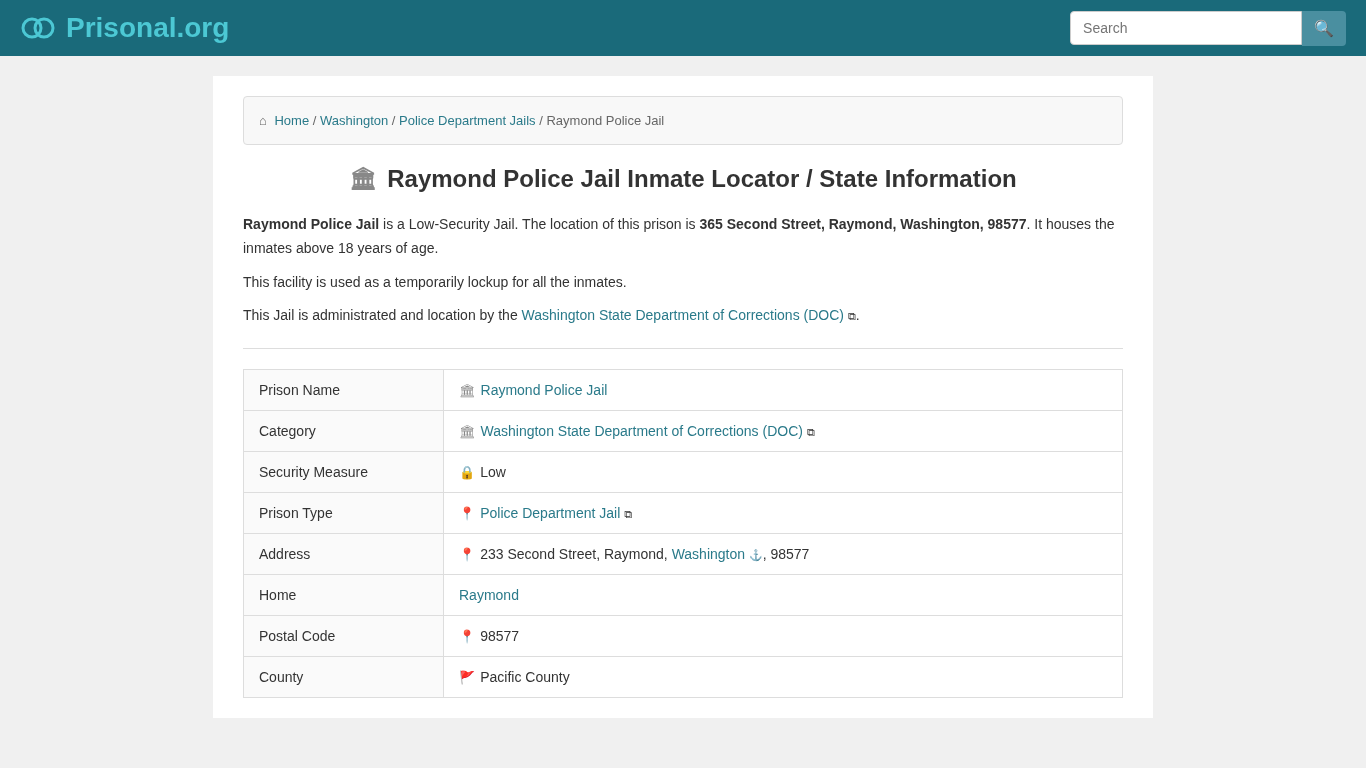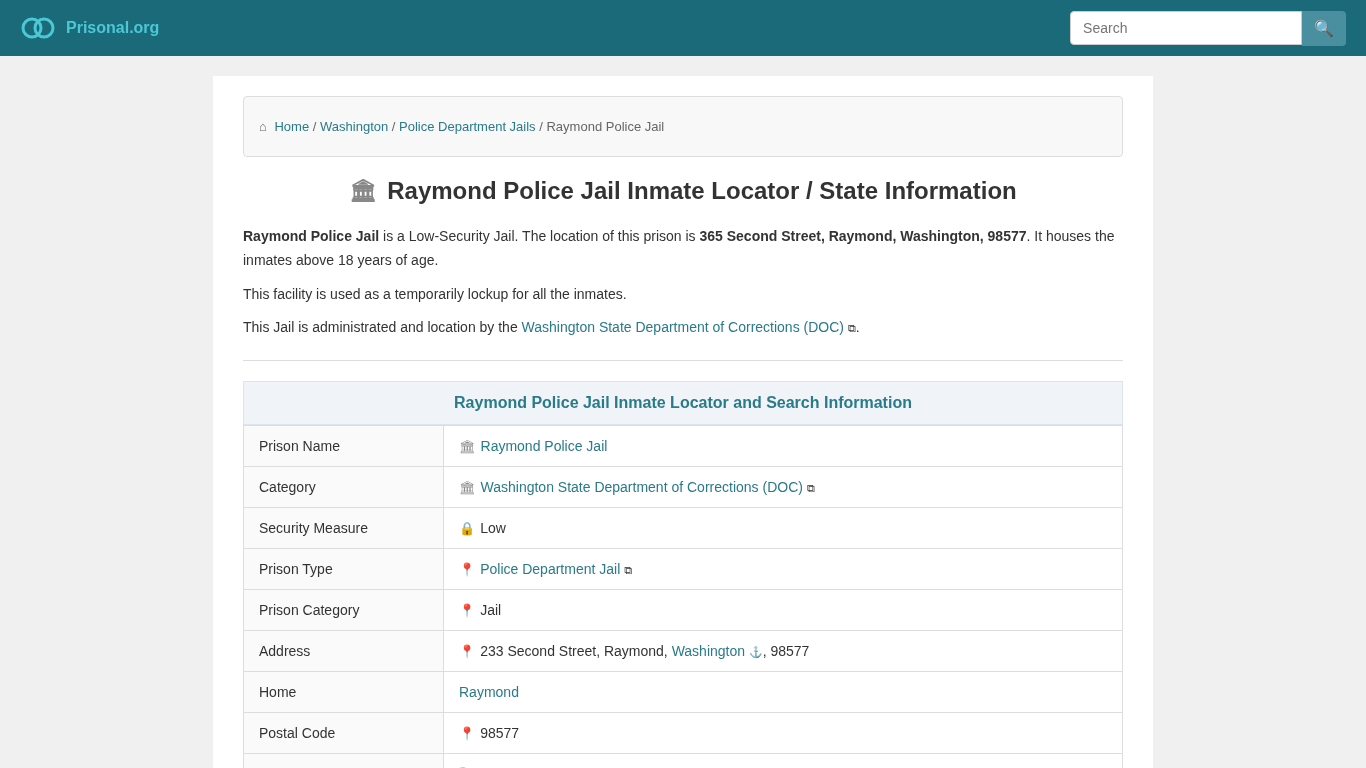--- a/index.html
+++ b/index.html
@@ -16,21 +16,21 @@
     .logo-area {
       display: flex;
       align-items: center;
       gap: 10px;
     }
     .logo-icon {
       width: 36px;
       height: 36px;
     }
     .logo-text {
-      font-size: 16px;
+      font-size: 28px;
       font-weight: bold;
       color: #fff;
     }
     .logo-text span {
       color: #4cc8d4;
     }
     .search-area {
       display: flex;
       align-items: center;
       gap: 0;
@@ -59,21 +59,21 @@
       margin: 20px auto;
       background: #fff;
       padding: 20px 30px;
     }
 
     
     .breadcrumb {
       background: #f8f8f8;
       border: 1px solid #ddd;
       border-radius: 4px;
-      padding: 22px 15px;
+      padding: 16px 15px;
       margin-bottom: 20px;
       font-size: 13px;
       color: #666;
     }
     .breadcrumb a {
       color: #2a7a8a;
       text-decoration: none;
     }
     .breadcrumb .home-icon { margin-right: 4px; }
 
@@ -202,47 +202,40 @@
       <strong>Raymond Police Jail</strong><span> is a Low-Security Jail. The location of this prison is </span><strong>365 Second Street, Raymond, Washington, 98577</strong><span>. It houses the inmates above 18 years of age.</span>
     </p>
     <p>This facility is used as a temporarily lockup for all the inmates.</p>
     <p>
       <span>This Jail is administrated and location by the </span><a href="#">Washington State Department of Corrections (DOC)</a> <span style="font-size:11px;">⧉</span><span>.</span>
     </p>
   </div>
 
   <hr class="divider">
 
-  <div class="section-header">
-    <span>Raymond Police Jail Inmate Locator and Search Information</span>
-  </div>
 
   <table class="info-table">
     <tbody id="table-body">
     <tr>
           <td>Prison Name</td>
           <td><span class="cell-icon">🏛</span><a href="#">Raymond Police Jail</a></td>
         </tr>
         <tr>
           <td>Category</td>
           <td><span class="cell-icon">🏛</span><a href="#">Washington State Department of Corrections (DOC)</a><span style="font-size: 11px; margin-left: 4px;">⧉</span></td>
         </tr>
         <tr>
           <td>Security Measure</td>
           <td><span class="cell-icon">🔒</span>Low</td>
         </tr>
         <tr>
           <td>Prison Type</td>
           <td><span class="cell-icon">📍</span><a href="#">Police Department Jail</a><span style="font-size: 11px; margin-left: 4px;">⧉</span></td>
         </tr>
         <tr>
-          <td>Prison Category</td>
-          <td><span class="cell-icon">📍</span>Jail</td>
-        </tr>
-        <tr>
           <td>Address</td>
           <td><span class="cell-icon">📍</span>233 Second Street, Raymond, <a href="#">Washington</a> <span style="font-size:11px;">⚓</span>, 98577</td>
         </tr>
         <tr>
           <td>Home</td>
           <td><a href="#">Raymond</a></td>
         </tr>
         <tr>
           <td>Postal Code</td>
           <td><span class="cell-icon">📍</span>98577</td>

